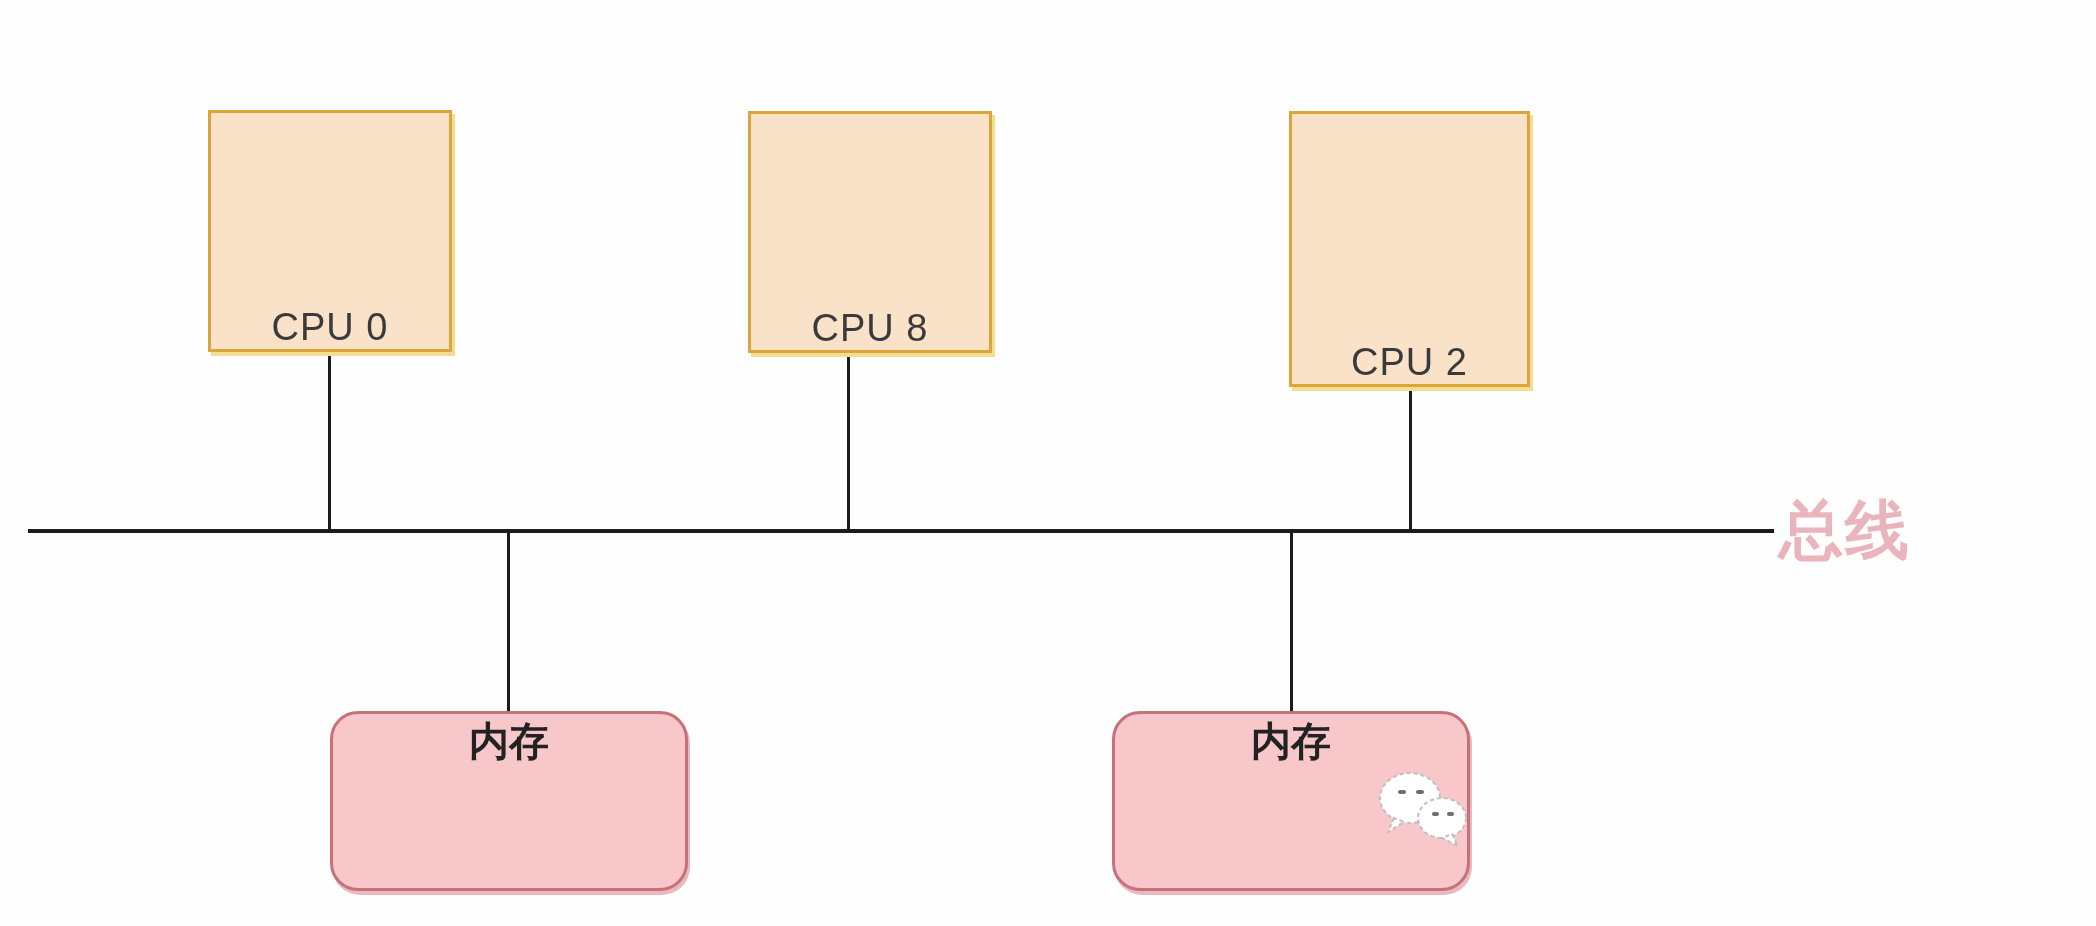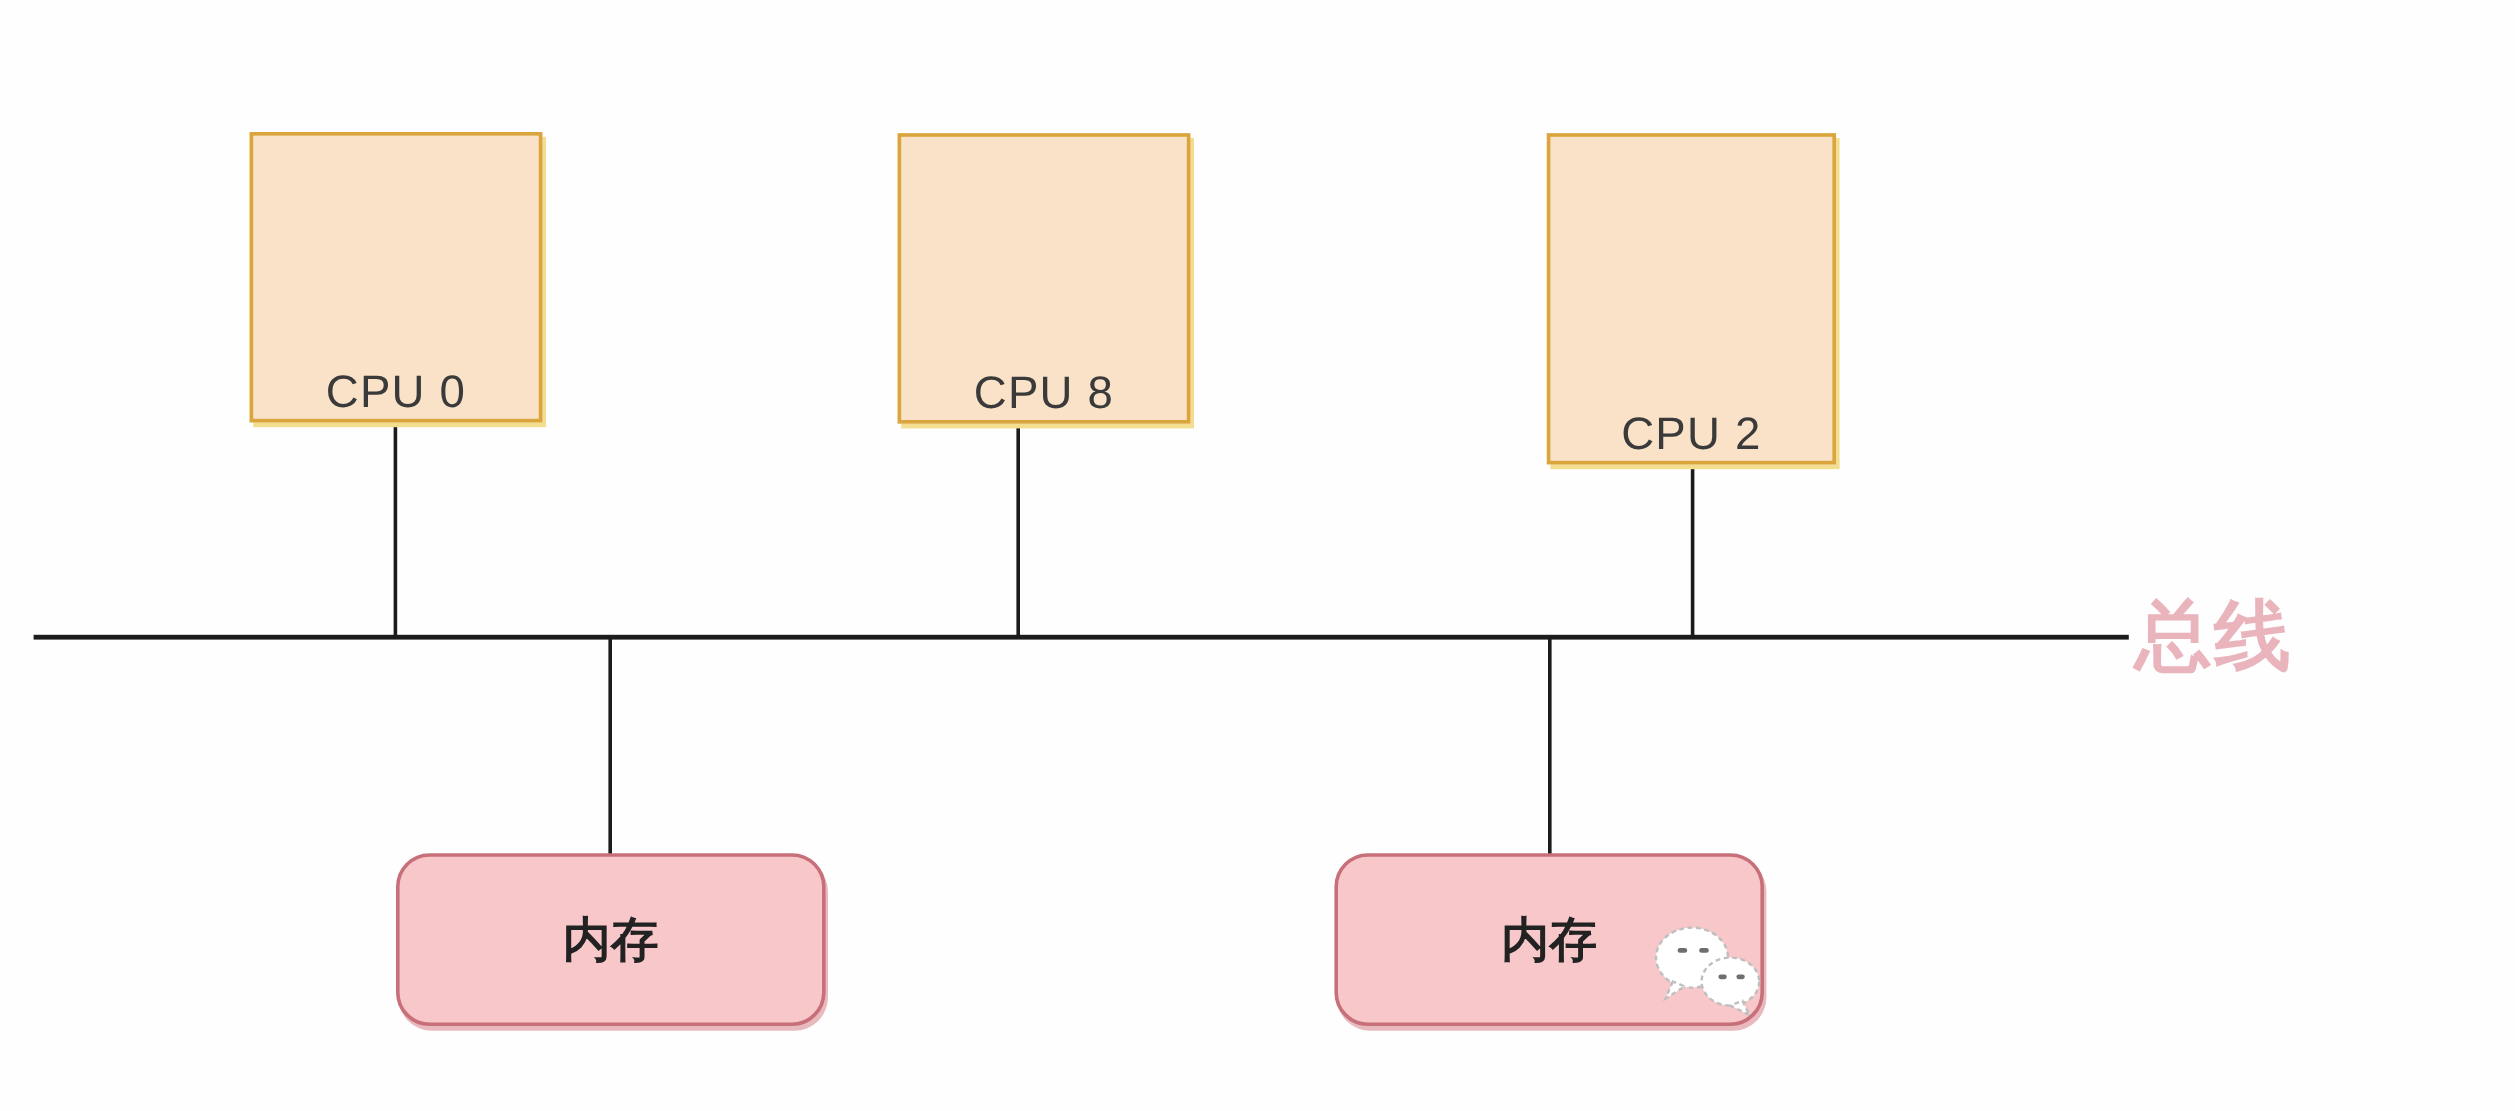--- a/index.html
+++ b/index.html
@@ -37,26 +37,26 @@
     display:flex;align-items:flex-end;justify-content:center;
   }
   .cpu-box .node-label{
     font-size:38px;color:var(--node-text);letter-spacing:1px;white-space:nowrap;
   }
   .cpu-0{left:208px;}
   .cpu-1{left:748px;top:111px;}
   .cpu-2{left:1289px;top:111px;width:241px;height:276px;}
 
   .mem-box{
-    position:absolute;top:711px;width:358px;height:144px;
+    position:absolute;top:711px;width:358px;height:180px;
     background:var(--mem-fill);
     border:3px solid var(--mem-border);
     border-radius:28px;
     box-shadow:2px 4px 0 var(--mem-glow);
-    display:flex;align-items:center;justify-content:center;
+    display:flex;justify-content:center;
   }
   .mem-box .node-label{
     font-size:40px;color:#222;font-weight:bold;white-space:nowrap;
   }
   .mem-1{left:330px;}
   .mem-2{left:1112px;}
 
   
   .connector{position:absolute;width:3px;background:var(--bus-line);}
   .conn-cpu0{left:328px;top:352px;height:179px;}

